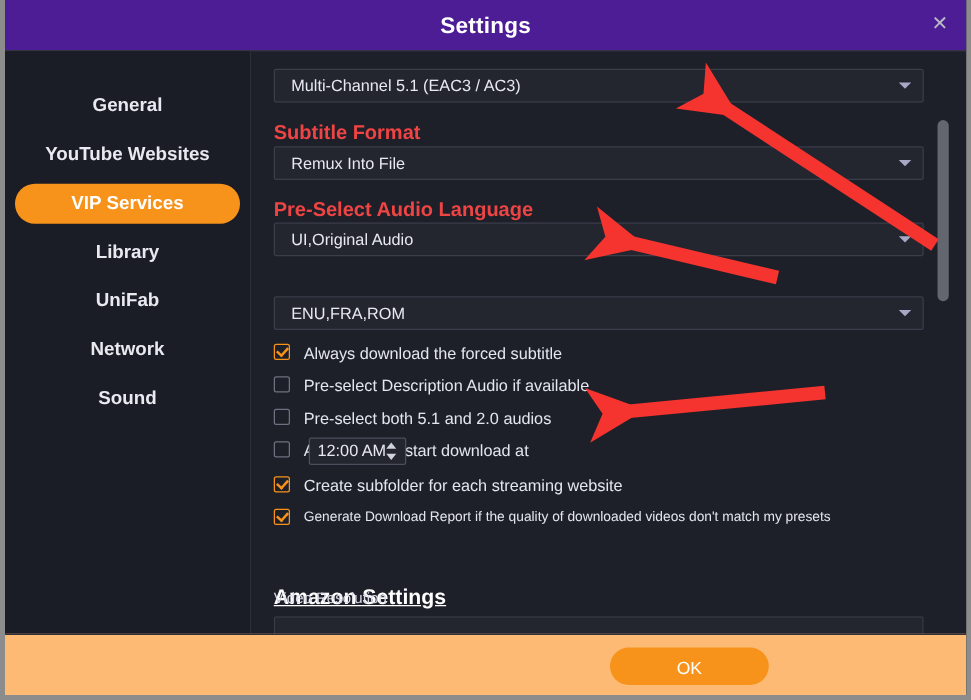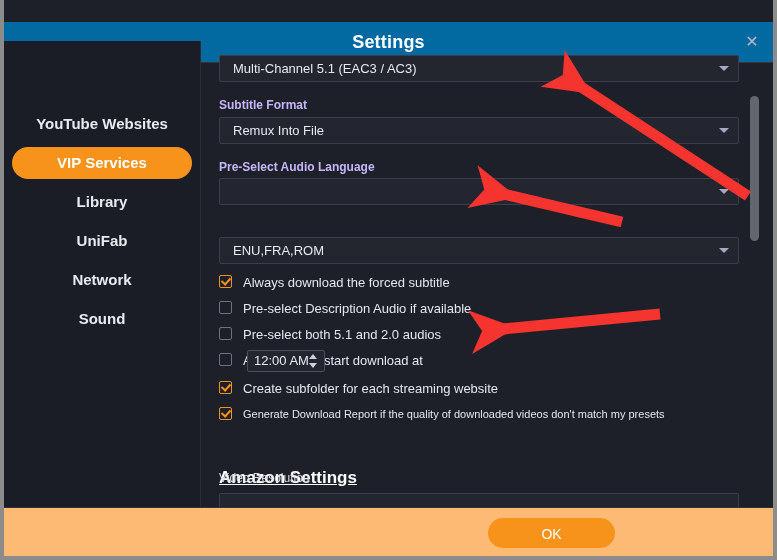--- a/index.html
+++ b/index.html
@@ -26,23 +26,22 @@
     border-top: 0;
     overflow: hidden;
   }
 
   
   #titlebar {
     position: absolute;
     left: 0; top: 0;
     width: 769px;
     height: 40px;
-    background: #0369a1;
+    background: #4c1d95;
     border-bottom: 1px solid #33353f;
-    margin-top: 22px;
   }
   #title-text {
     position: absolute;
     left: 0; top: 0;
     width: 769px;
     line-height: 40px;
     text-align: center;
     color: #ffffff;
     font-size: 18px;
     font-weight: bold;
@@ -90,22 +89,22 @@
   
   #content {
     position: absolute;
     left: 197px; top: 41px;
     right: 0;
     bottom: 48px;
     overflow: hidden;
   }
   .field-label {
     position: absolute;
-    color: #c4b5fd;
-    font-size: 12px;
+    color: #ef4444;
+    font-size: 16px;
     font-weight: bold;
     white-space: nowrap;
   }
   .combo {
     position: absolute;
     left: 18px;
     width: 520px;
     height: 27px;
     background: #23252f;
     border: 1px solid #3a3d4a;
@@ -265,20 +264,21 @@
 <body>
 
 <div id="app">
 
   <div id="titlebar">
     <div id="title-text">Settings</div>
     <div id="close-btn">✕</div>
   </div>
 
   <div id="sidebar">
+    <div class="side-item" style="top:28px;">General</div>
     <div class="side-item" style="top:67px;">YouTube Websites</div>
     <div class="side-item active" style="top:106px;">VIP Services</div>
     <div class="side-item" style="top:184px;">UniFab</div>
     <div class="side-item" style="top:145px;">Library</div>
     <div class="side-item" style="top:223px;">Network</div>
     <div class="side-item" style="top:262px;">Sound</div>
   </div>
 
   <div id="content">
 
@@ -288,20 +288,21 @@
     </div>
 
     <div class="field-label" style="left:18px; top:57px;">Subtitle Format</div>
     <div class="combo" style="top:76px;">
       <span class="val">Remux Into File</span>
       <span class="caret"></span>
     </div>
 
     <div class="field-label" style="left:18px; top:119px;">Pre-Select Audio Language</div>
     <div class="combo" style="top:137px;">
+      <span class="val">UI,Original Audio</span>
       <span class="caret"></span>
     </div>
 
     <div class="combo" style="top:196px;">
       <span class="val">ENU,FRA,ROM</span>
       <span class="caret"></span>
     </div>
 
     <div class="cbrow" style="top:232px;">
       <span class="cbbox on"></span>

